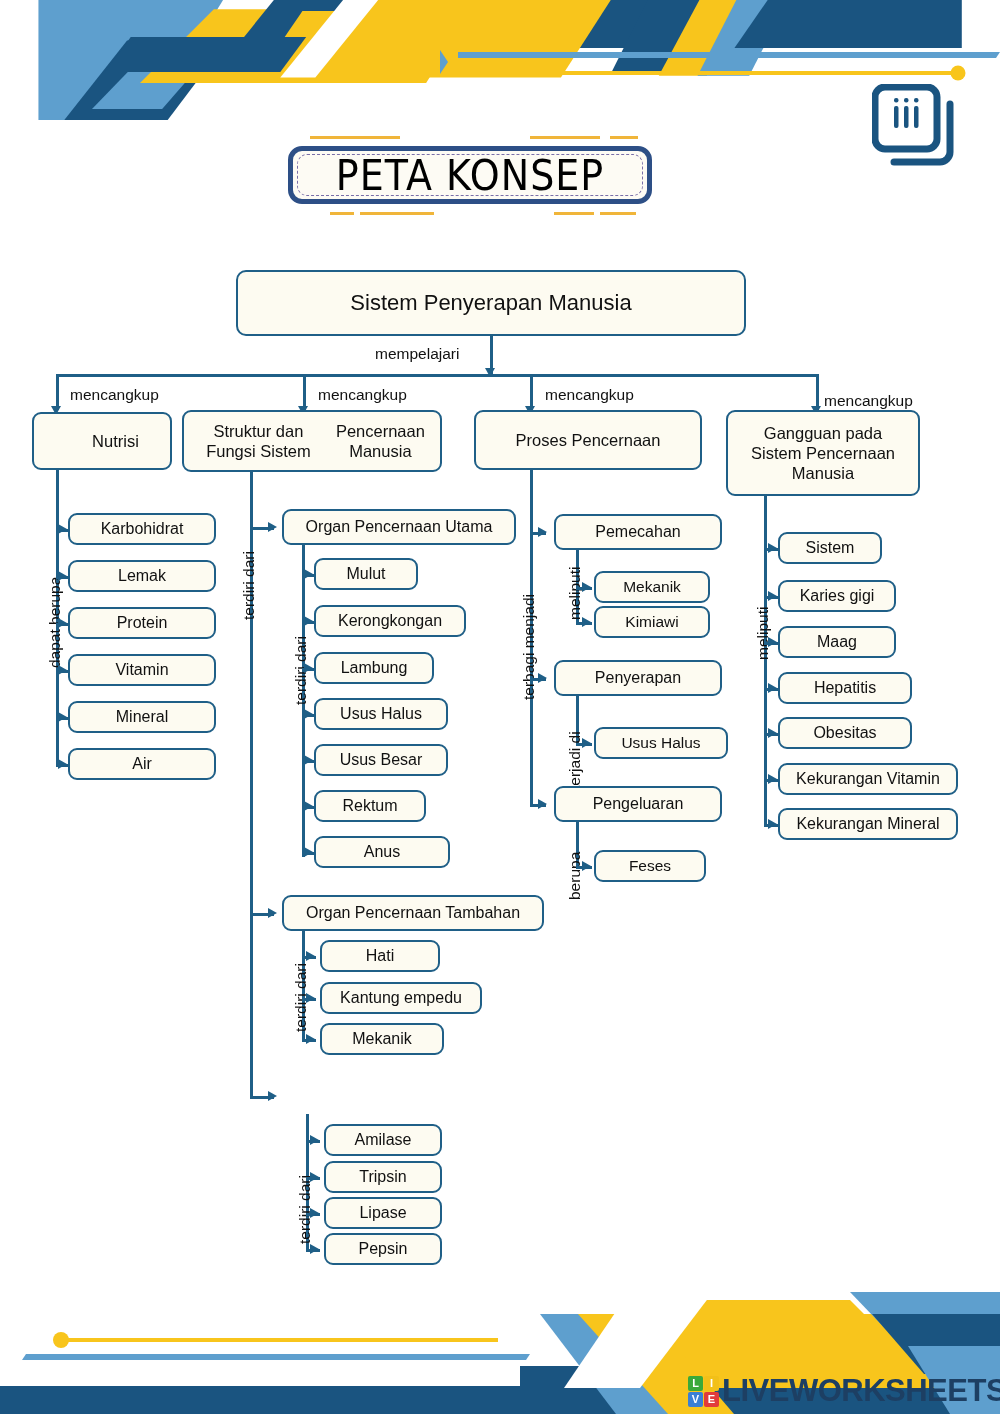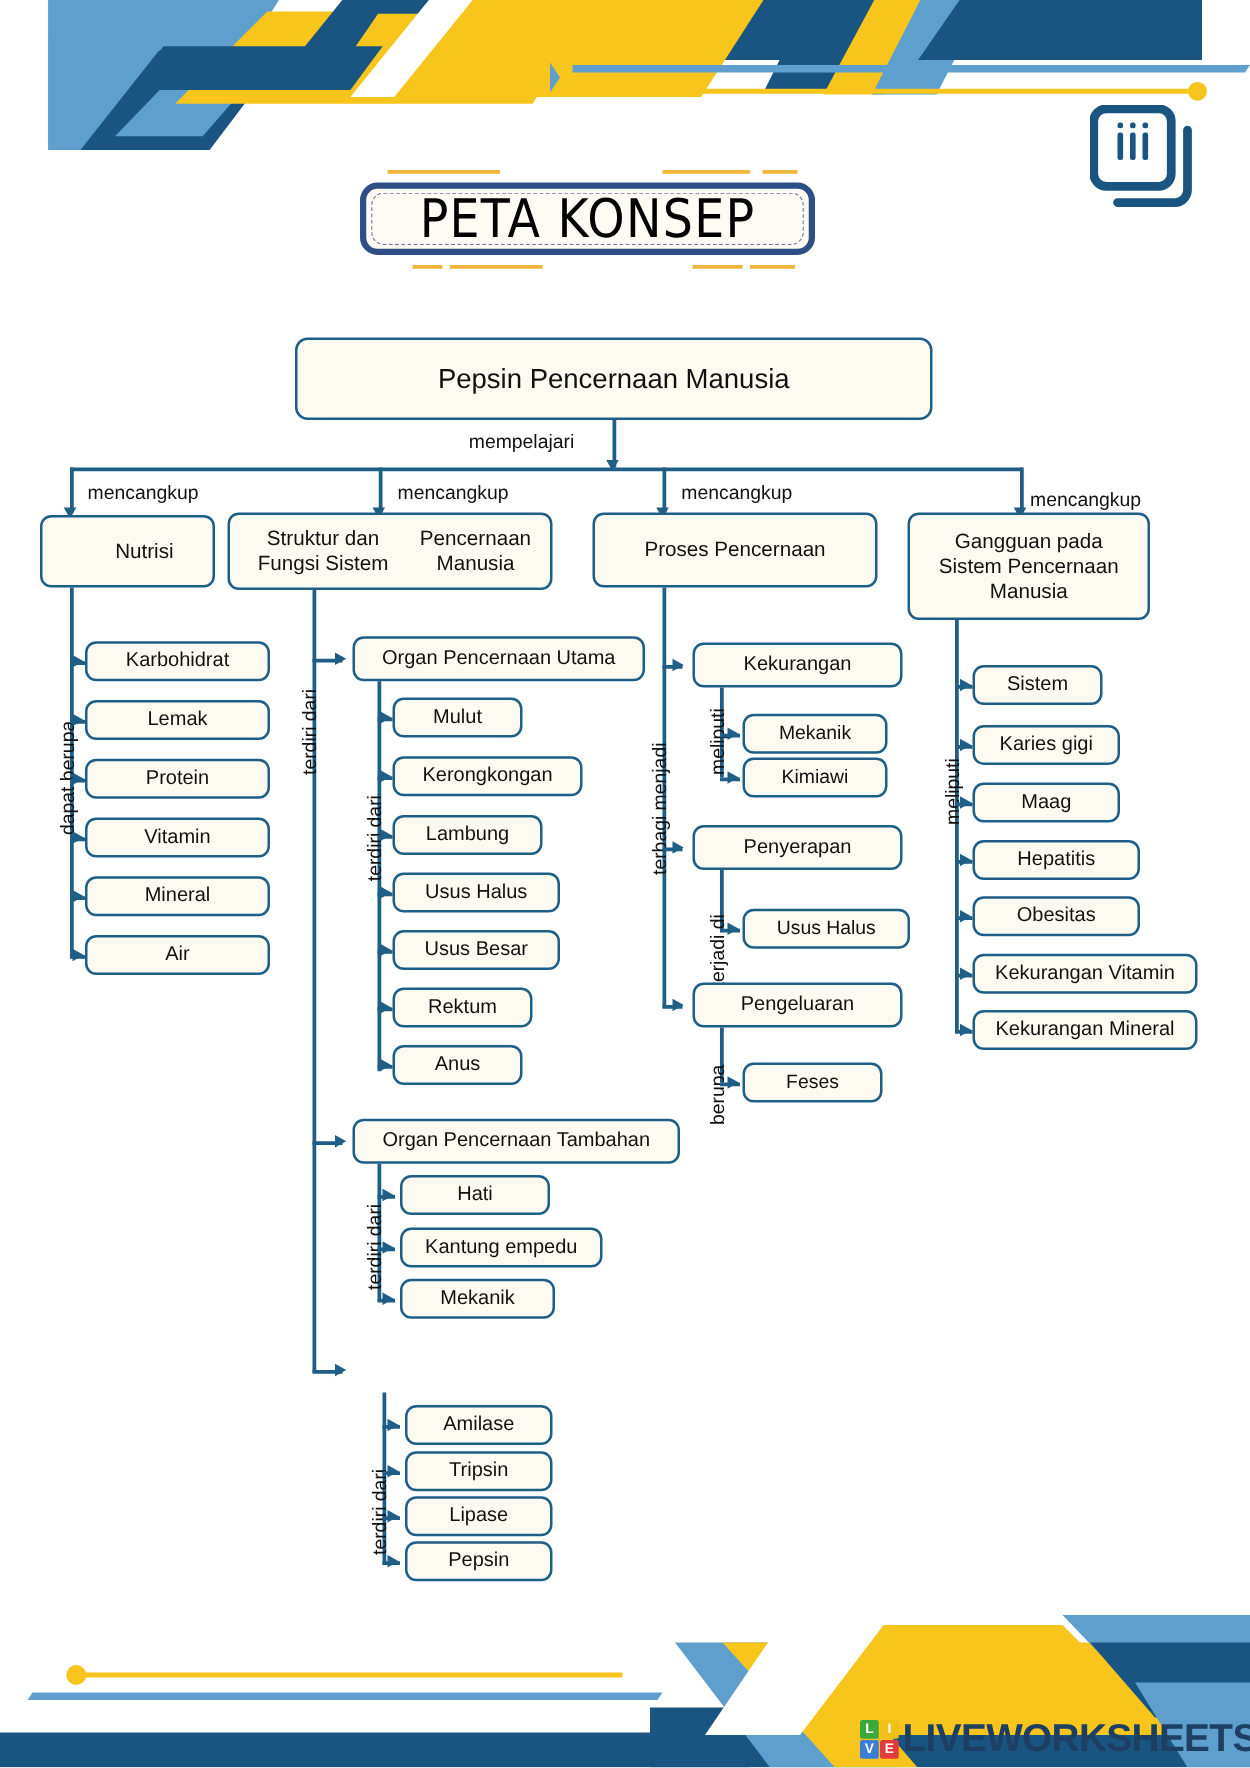--- a/index.html
+++ b/index.html
@@ -187,21 +187,21 @@
       <div class="title-inner">
         <span class="title-text">PETA KONSEP</span>
       </div>
     </div>
     <div class="title-dash" style="left:42px; top:66px; width:24px;"></div>
     <div class="title-dash" style="left:72px; top:66px; width:74px;"></div>
     <div class="title-dash" style="left:266px; top:66px; width:40px;"></div>
     <div class="title-dash" style="left:312px; top:66px; width:36px;"></div>
   </div>
 
-  <div class="node root" style="left:236px; top:270px; width:510px; height:66px;">Pepsin Pencernaan Manusia</div>
+  <div class="node root" style="left:236px; top:270px; width:510px; height:66px;">Sistem Penyerapan Manusia</div>
 
   <div class="ln v" style="left:490px; top:336px; height:38px;"></div>
   <div class="arw down" style="left:485px; top:368px;"></div>
   <div class="elabel" style="left:375px; top:345px;">mempelajari</div>
 
   <div class="ln h" style="left:56px; top:374px; width:762px;"></div>
 
   <div class="ln v" style="left:56px; top:374px; height:36px;"></div>
   <div class="arw down" style="left:51px; top:406px;"></div>
   <div class="elabel" style="left:70px; top:386px;">mencangkup</div>
@@ -289,21 +289,21 @@
   <div class="ln h" style="left:302px; top:760px; width:12px;"></div>
   <div class="arw right" style="left:304px; top:755px;"></div>
   <div class="node lvl2" style="left:314px; top:744px; width:134px; height:32px;">Usus Besar</div>
 
   <div class="ln h" style="left:302px; top:806px; width:12px;"></div>
   <div class="arw right" style="left:304px; top:801px;"></div>
   <div class="node lvl2" style="left:314px; top:790px; width:112px; height:32px;">Rektum</div>
 
   <div class="ln h" style="left:302px; top:852px; width:12px;"></div>
   <div class="arw right" style="left:304px; top:847px;"></div>
-  <div class="node lvl2" style="left:314px; top:836px; width:104px; height:32px;text-align:center;">Anus</div>
+  <div class="node lvl2" style="left:314px; top:836px; width:136px; height:32px;text-align:center;">Anus</div>
 
   <div class="ln h" style="left:250px; top:913px; width:24px;"></div>
   <div class="arw right" style="left:268px; top:908px;"></div>
   <div class="node lvl2" style="left:282px; top:895px; width:262px; height:36px;">Organ Pencernaan Tambahan</div>
 
   <div class="ln v" style="left:302px; top:931px; height:110px;"></div>
   <div class="elabel vert" style="left:292px; top:1032px;">terdiri dari</div>
 
   <div class="ln h" style="left:302px; top:956px; width:14px;"></div>
   <div class="arw right" style="left:306px; top:951px;"></div>
@@ -337,21 +337,21 @@
 
   <div class="ln h" style="left:306px; top:1249px; width:14px;"></div>
   <div class="arw right" style="left:310px; top:1244px;"></div>
   <div class="node lvl2" style="left:324px; top:1233px; width:118px; height:32px;">Pepsin</div>
 
   <div class="ln v" style="left:530px; top:470px; height:336px;"></div>
   <div class="elabel vert" style="left:520px; top:700px;">terbagi menjadi</div>
 
   <div class="ln h" style="left:530px; top:532px; width:16px;"></div>
   <div class="arw right" style="left:538px; top:527px;"></div>
-  <div class="node lvl2" style="left:554px; top:514px; width:168px; height:36px;">Kekurangan</div>
+  <div class="node lvl2" style="left:554px; top:514px; width:168px; height:36px;">Pemecahan</div>
 
   <div class="ln v" style="left:576px; top:550px; height:72px;"></div>
   <div class="elabel vert" style="left:566px; top:620px;">meliputi</div>
 
   <div class="ln h" style="left:576px; top:587px; width:16px;"></div>
   <div class="arw right" style="left:582px; top:582px;"></div>
   <div class="node lvl3" style="left:594px; top:571px; width:116px; height:32px;">Mekanik</div>
 
   <div class="ln h" style="left:576px; top:622px; width:16px;"></div>
   <div class="arw right" style="left:582px; top:617px;"></div>

